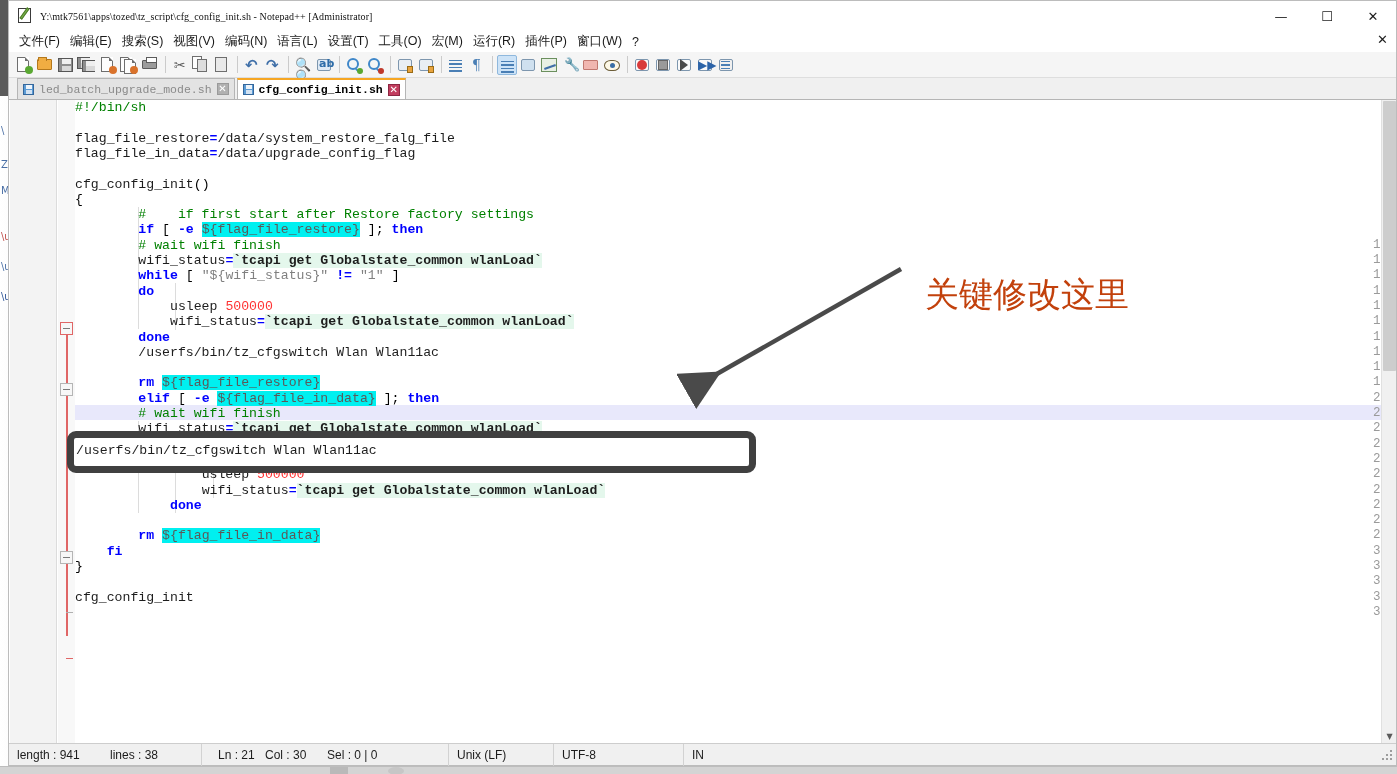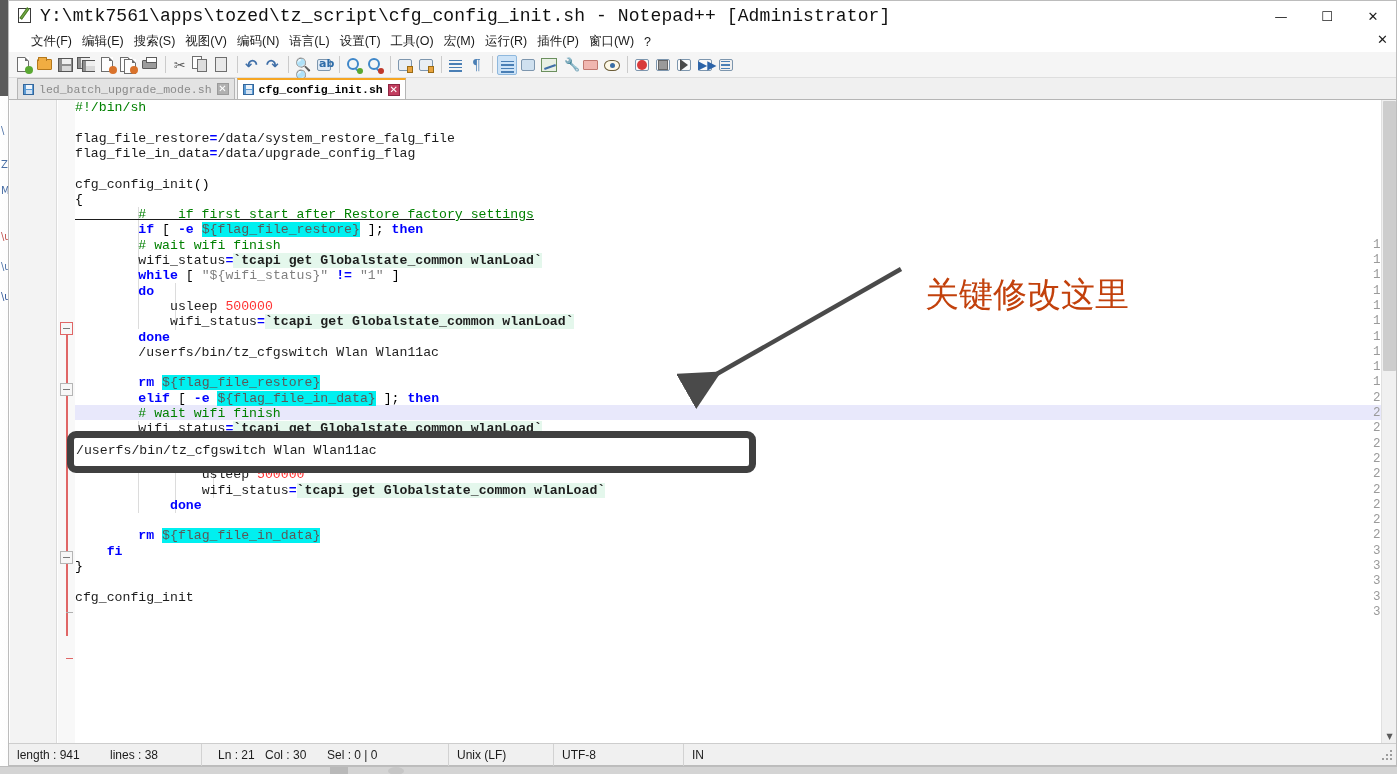--- a/index.html
+++ b/index.html
@@ -49,33 +49,33 @@
   }
   .title-icon .pad {
     position: absolute; left: 1px; top: 0px; width: 13px; height: 15px;
     background: #ffffff; border: 1.4px solid #3a3a3a;
   }
   .title-icon .pencil {
     position: absolute; left: 6px; top: -1px; width: 3px; height: 13px;
     background: #7ab648; transform: rotate(36deg); border: 0.5px solid #4e7a2c;
   }
   .title-text {
-    font-size: 18px; color: #101010; letter-spacing: 0.1px;
-    white-space: nowrap; font-family: Liberation Mono, monospace;
+    font-size: 10px; color: #101010; letter-spacing: 0.1px;
+    white-space: nowrap; font-family: Liberation Serif, serif;
   }
   .win-controls { position: absolute; right: 0; top: 0; display: flex; height: 30px; }
   .win-btn {
     width: 46px; height: 30px; display: flex; align-items: center; justify-content: center;
     font-size: 13px; color: #1b1b1b; font-family: "DejaVu Sans", sans-serif;
   }
 
   
   .menubar {
     height: 21px; flex: 0 0 21px; background: #ffffff;
-    display: flex; align-items: center; padding-left: 17px; position: relative;
+    display: flex; align-items: center; padding-left: 5px; position: relative;
   }
   .menu-item {
     font-size: 12.5px; color: #1a1a1a; padding: 1px 5px; white-space: nowrap;
     font-family: "Liberation Sans", sans-serif;
   }
   .doc-close-x {
     position: absolute; right: 8px; top: 1px;
     font-size: 13px; color: #1c1c1c; font-family: "DejaVu Sans", sans-serif;
   }
 
@@ -604,21 +604,21 @@
         <div class="ig" style="left:138px;top:351px;height:47px;"></div>
         <div class="ig" style="left:100px;top:183px;height:47px;"></div>
 
         <div class="cl" style="top:0px;"><span class="cmt">#!/bin/sh</span></div>
         <div class="cl" style="top:15.3px;"> </div>
         <div class="cl" style="top:45.9px;"><span class="plain">flag_file_in_data</span><span class="kw">=</span><span class="plain">/data/upgrade_config_flag</span></div>
         <div class="cl" style="top:30.6px;"><span class="plain">flag_file_restore</span><span class="kw">=</span><span class="plain">/data/system_restore_falg_file</span></div>
         <div class="cl" style="top:61.2px;"> </div>
         <div class="cl" style="top:76.5px;"><span class="plain">cfg_config_init</span><span class="punct">()</span></div>
         <div class="cl" style="top:91.8px;"><span class="punct">{</span></div>
-        <div class="cl" style="top:107.1px;text-decoration:underline;"><span class="cmt">        #    if first start after Restore factory settings</span></div>
+        <div class="cl" style="top:107.1px;"><span class="cmt">        #    if first start after Restore factory settings</span></div>
         <div class="cl" style="top:122.4px;">        <span class="kw">if</span> <span class="punct">[</span> <span class="kw">-e</span> <span class="var-hl">${flag_file_restore}</span> <span class="punct">];</span> <span class="kw">then</span></div>
         <div class="cl" style="top:137.7px;"><span class="cmt">        # wait wifi finish</span></div>
         <div class="cl" style="top:153px;">        <span class="plain">wifi_status</span><span class="kw">=</span><span class="cmd-hl">`tcapi get Globalstate_common wlanLoad`</span></div>
         <div class="cl" style="top:168.3px;">        <span class="kw">while</span> <span class="punct">[</span> <span class="str">"${wifi_status}"</span> <span class="kw">!=</span> <span class="str">"1"</span> <span class="punct">]</span></div>
         <div class="cl" style="top:183.6px;">        <span class="kw">do</span></div>
         <div class="cl" style="top:198.9px;">            <span class="plain">usleep</span> <span class="num">500000</span></div>
         <div class="cl" style="top:214.2px;">            <span class="plain">wifi_status</span><span class="kw">=</span><span class="cmd-hl">`tcapi get Globalstate_common wlanLoad`</span></div>
         <div class="cl" style="top:229.5px;">        <span class="kw">done</span></div>
         <div class="cl" style="top:244.8px;"><span class="plain">        /userfs/bin/tz_cfgswitch Wlan Wlan11ac</span></div>
         <div class="cl" style="top:275.4px;">        <span class="kw">rm</span> <span class="var-hl">${flag_file_restore}</span></div>

